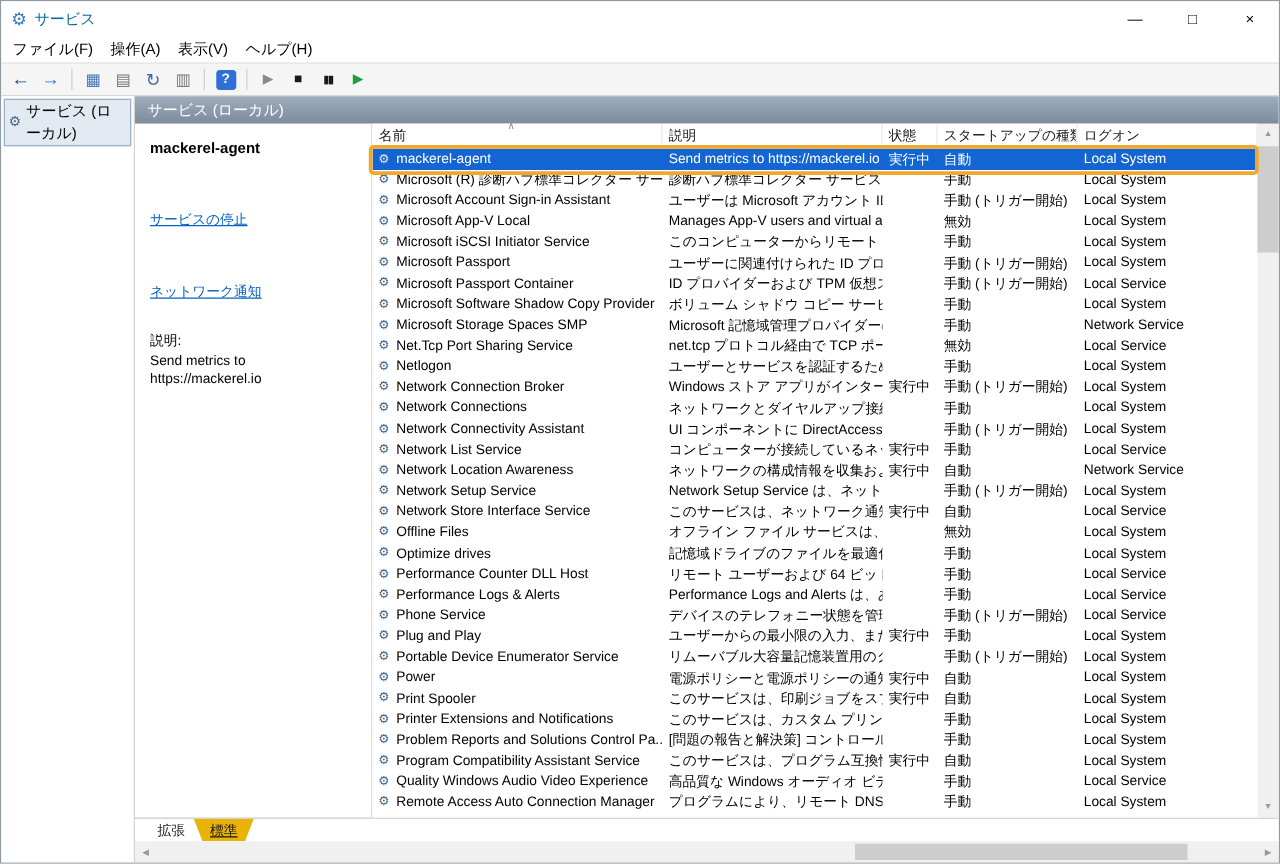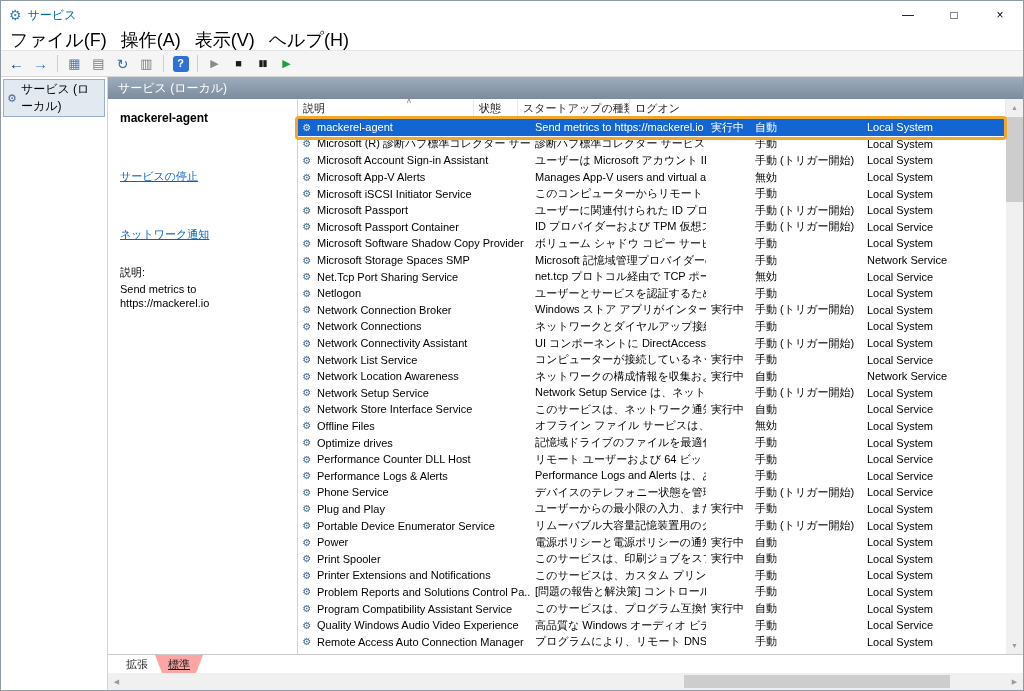--- a/index.html
+++ b/index.html
@@ -9,21 +9,21 @@
 
   
   .titlebar { height:28px; background:#fff; display:flex; align-items:center; flex:0 0 auto; }
   .title-icon { margin:0 6px 0 8px; color:#3a7abf; font-size:14px; line-height:1; }
   .title-text { font-size:12px; color:#0369a1; }
   .title-controls { margin-left:auto; display:flex; height:100%; }
   .tc-btn { width:46px; display:flex; align-items:center; justify-content:center; font-size:12px; color:#000; cursor:default; }
 
   
   .menubar { height:21px; display:flex; align-items:center; background:#fff; padding-left:2px; flex:0 0 auto; }
-  .menu-item { font-size:18px; color:#000; padding:2px 7px; }
+  .menu-item { font-size:12px; color:#000; padding:2px 7px; }
 
   
   .toolbar { height:27px; background:#f5f5f5; border-top:1px solid #e4e4e4; border-bottom:1px solid #d6d6d6; display:flex; align-items:center; padding-left:4px; gap:1px; flex:0 0 auto; }
   .tb-icon { width:23px; height:22px; display:flex; align-items:center; justify-content:center; font-size:13px; line-height:1; }
   .tb-sep { width:1px; height:17px; background:#cfcfcf; margin:0 4px; }
   .ic-back { color:#16436f; font-size:15px; }
   .ic-forward { color:#2f6fd8; font-size:15px; }
   .ic-tree { color:#4a7ab5; }
   .ic-props { color:#7a7a7a; }
   .ic-refresh { color:#3a6ea5; font-size:14px; }
@@ -72,21 +72,21 @@
 
   .annotation { position:absolute; top:17px; left:-3px; right:-1px; height:24px; border:3px solid var(--highlight_border,#efa72e); border-radius:4px; pointer-events:none; z-index:5; }
 
   .vscroll { width:17px; flex:0 0 auto; background:#f0f0f0; position:relative; }
   .varrow { height:17px; display:flex; align-items:center; justify-content:center; font-size:7px; color:#9a9a9a; }
   .varrow.bottom { position:absolute; bottom:0; left:0; right:0; }
   .vthumb { position:absolute; top:18px; left:0; width:17px; height:85px; background:#cdcdcd; }
 
   .tabstrip { height:19px; flex:0 0 auto; background:#fff; border-top:1px solid #c9c9c9; display:flex; align-items:stretch; padding-left:5px; }
   .tab { padding:2px 13px 0 13px; font-size:11px; color:#1a1a1a; background:#fff; clip-path:polygon(0 0, 100% 0, calc(100% - 7px) 100%, 7px 100%); filter:drop-shadow(0 1px 0 #8f8f8f) drop-shadow(1px 0 0 #bdbdbd); margin-right:-6px; }
-  .tab.inactive { background:#fca5a5;text-decoration:underline; }
+  .tab.inactive { background:#eab308;text-decoration:underline; }
 
   .hscroll { height:17px; flex:0 0 auto; background:#f0f0f0; position:relative; }
   .harrow { position:absolute; top:0; width:17px; height:17px; display:flex; align-items:center; justify-content:center; font-size:7px; color:#9a9a9a; }
   .harrow.left { left:0; }
   .harrow.right { right:0; }
   .hthumb { position:absolute; top:2px; height:13px; left:63%; width:29%; background:#cdcdcd; }
 </style>
 </head>
 <body>
 
@@ -149,20 +149,21 @@
           <div class="svc-name">mackerel-agent</div>
           <a class="link">サービスの停止</a>
           <a class="link">ネットワーク通知</a>
           <div class="desc-label">説明:</div>
           <div class="desc-text">Send metrics to https://mackerel.io</div>
         </div>
 
         <div class="table-wrap">
           <div class="thead">
             <span class="sort-caret">∧</span>
+            <div class="th c-name">名前</div>
             <div class="th c-desc">説明</div>
             <div class="th c-status">状態</div>
             <div class="th c-startup">スタートアップの種類</div>
             <div class="th c-logon">ログオン</div>
           </div>
           <div class="rows">
               <div class="row selected">
                 <div class="cell c-name">
                   <span class="gear">⚙</span>
                   <span>mackerel-agent</span>
@@ -188,21 +189,21 @@
                   <span>Microsoft Account Sign-in Assistant</span>
                 </div>
                 <div class="cell c-desc">ユーザーは Microsoft アカウント ID サー...</div>
                 <div class="cell c-status"></div>
                 <div class="cell c-startup">手動 (トリガー開始)</div>
                 <div class="cell c-logon">Local System</div>
               </div>
               <div class="row">
                 <div class="cell c-name">
                   <span class="gear">⚙</span>
-                  <span>Microsoft App-V Alerts</span>
+                  <span>Microsoft App-V Local</span>
                 </div>
                 <div class="cell c-desc">Manages App-V users and virtual a...</div>
                 <div class="cell c-status"></div>
                 <div class="cell c-startup">無効</div>
                 <div class="cell c-logon">Local System</div>
               </div>
               <div class="row">
                 <div class="cell c-name">
                   <span class="gear">⚙</span>
                   <span>Microsoft iSCSI Initiator Service</span>

